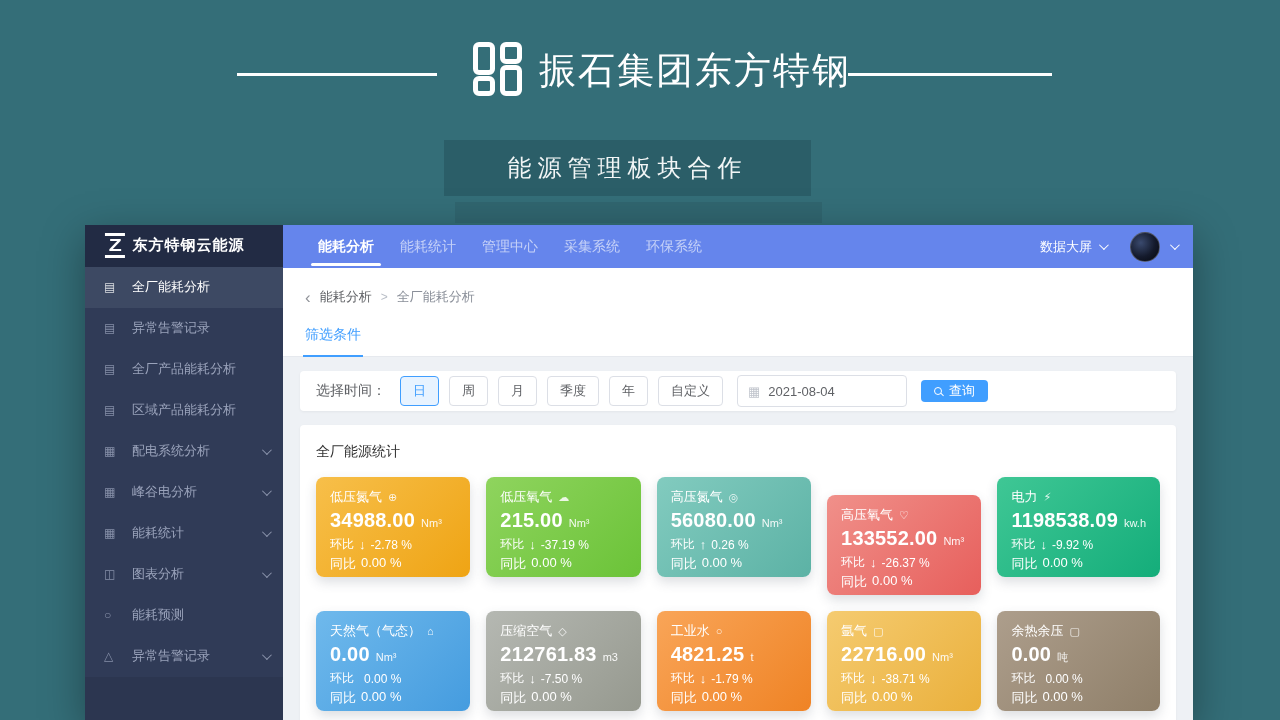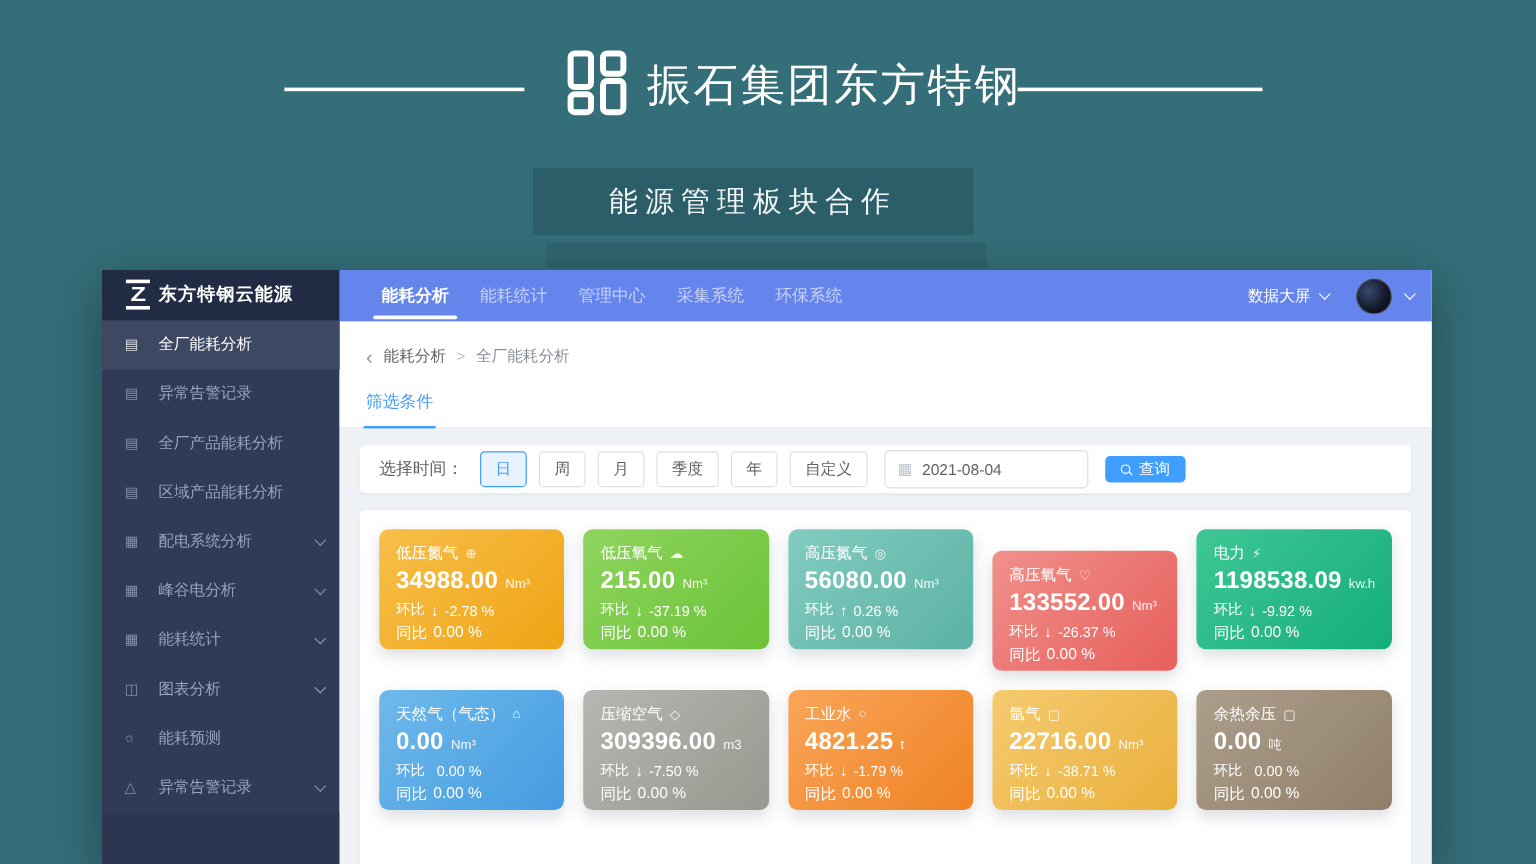--- a/index.html
+++ b/index.html
@@ -253,20 +253,21 @@
           <span class="cal-icon">▦</span>
           <span class="date-val">2021-08-04</span>
         </div>
         <button class="querybtn">
           <span class="mag"></span>
           <span>查询</span>
         </button>
       </div>
 
       <div class="panel stats-panel">
+        <div class="stats-title">全厂能源统计</div>
         <div class="cards">
             <div class="card" style="background: linear-gradient(135deg, rgb(247, 191, 74), rgb(239, 164, 20));">
     <div class="card-head">
       <span>低压氮气</span>
       <i class="card-ic">⊕</i>
     </div>
     <div class="card-val">
       <span class="v">34988.00</span>
       <span class="u">Nm³</span>
     </div>
@@ -374,21 +375,21 @@
       <span>同比</span>
       <span>0.00 %</span>
     </div>
             </div>
             <div class="card" style="background: linear-gradient(135deg, rgb(181, 184, 178), rgb(150, 153, 143));">
     <div class="card-head">
       <span>压缩空气</span>
       <i class="card-ic">◇</i>
     </div>
     <div class="card-val">
-      <span class="v">309396.00</span>
+      <span class="v">212761.83</span>
       <span class="u">m3</span>
     </div>
     <div class="trend">
       <span>环比</span>
       <span class="arr">↓</span>
       <span>-7.50 %</span>
     </div>
     <div class="trend2">
       <span>同比</span>
       <span>0.00 %</span>

